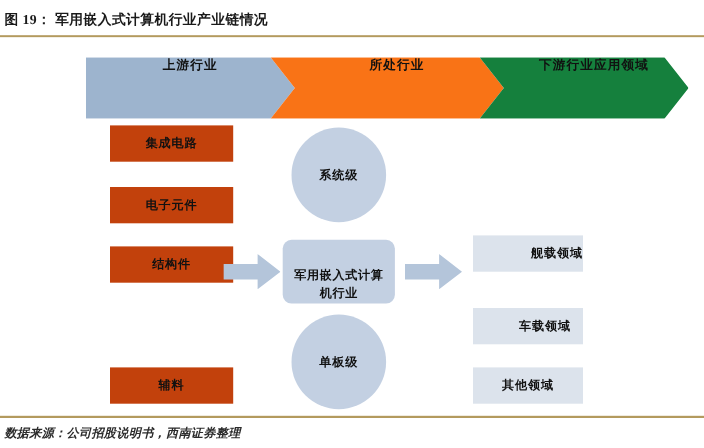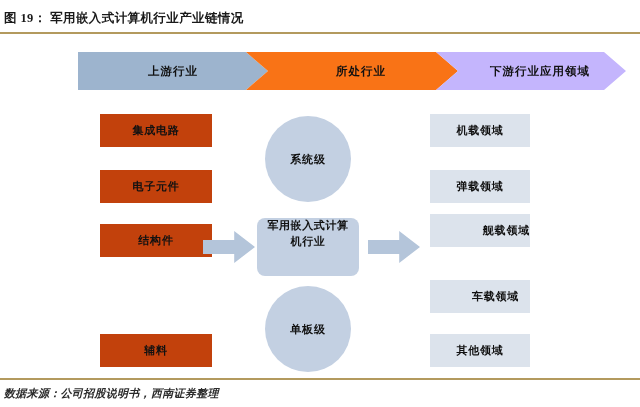--- a/index.html
+++ b/index.html
@@ -68,23 +68,22 @@
   .chevron-band {
     position: absolute;
     left: 78px;
     top: 18px;
     width: 548px;
     height: 38px;
   }
   .chev {
     position: absolute;
     top: 0;
-    height: 38px;
-    display: flex;
-    align-items: center;
+    height: 56px;
+    display: flex;
     justify-content: center;
     font-size: 11.5px;
     font-weight: bold;
     color: #111111;
     letter-spacing: 1px;
     box-sizing: border-box;
   }
   .chev span { pointer-events: none; }
 
   .chev-1 {
@@ -96,21 +95,21 @@
   .chev-2 {
     left: 168px;
     width: 212px;
     background: #f97316;
     clip-path: polygon(0 0, 190px 0, 212px 50%, 190px 100%, 0 100%, 22px 50%);
     padding-left: 18px;
   }
   .chev-3 {
     left: 358px;
     width: 190px;
-    background: #c4b5fd;
+    background: #15803d;
     clip-path: polygon(0 0, 168px 0, 190px 50%, 168px 100%, 0 100%, 22px 50%);
     padding-left: 18px;
   }
 
   
   .box {
     position: absolute;
     display: flex;
     align-items: center;
     justify-content: center;
@@ -166,21 +165,21 @@
 
   .core {
     position: absolute;
     left: 257px;
     top: 184px;
     width: 102px;
     height: 58px;
     border-radius: 8px;
     background: #c3d0e2;
     display: flex;
-    align-items: flex-start;
+    align-items: flex-end;
     justify-content: center;
     text-align: center;
     font-size: 11px;
     font-weight: bold;
     color: #111111;
     line-height: 1.45;
     letter-spacing: 0.6px;
     padding: 0 6px;
     box-sizing: border-box;
   }
@@ -237,26 +236,20 @@
   </div>
   <div class="core">
     <span>军用嵌入式计算机行业</span>
   </div>
   <div class="circle circle-bottom">
     <span>单板级</span>
   </div>
 
   <div class="blockarrow arrow-right"></div>
 
-  <div class="box box-down dn-1">
-    <span>机载领域</span>
-  </div>
-  <div class="box box-down dn-2">
-    <span>弹载领域</span>
-  </div>
   <div class="box box-down dn-3">
     <span>舰载领域</span>
   </div>
   <div class="box box-down dn-4">
     <span>车载领域</span>
   </div>
   <div class="box box-down dn-5">
     <span>其他领域</span>
   </div>
 

